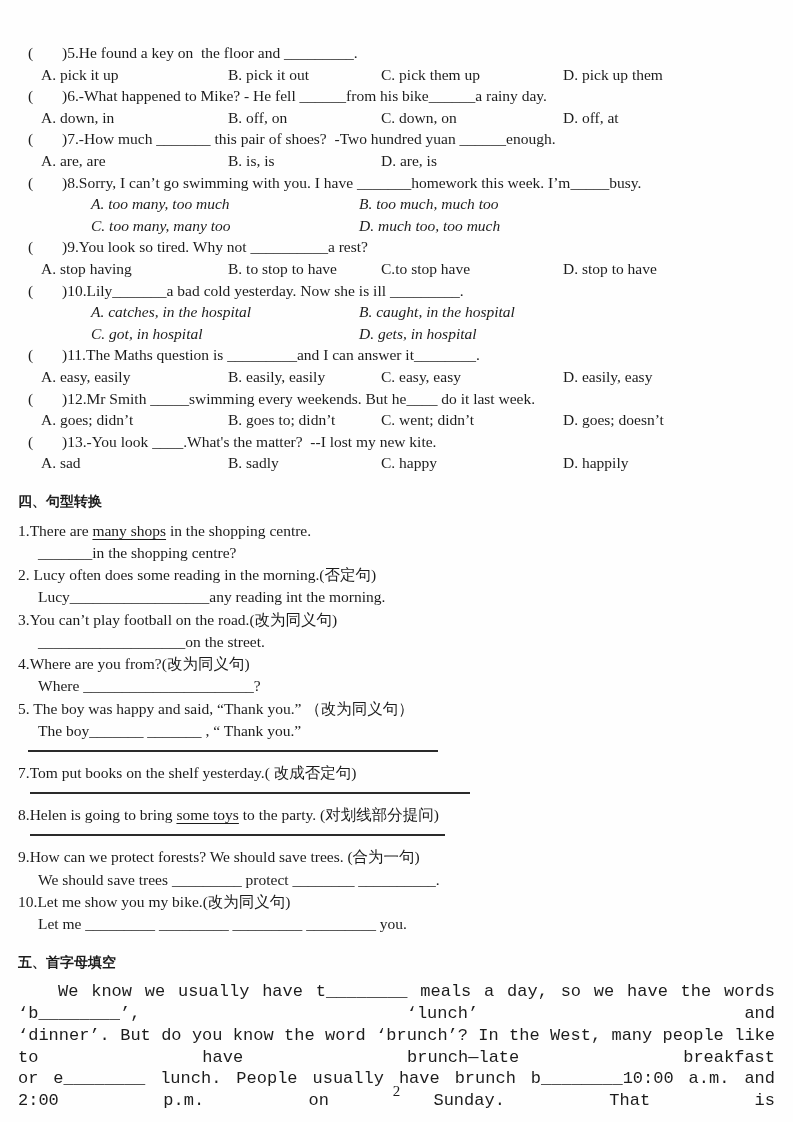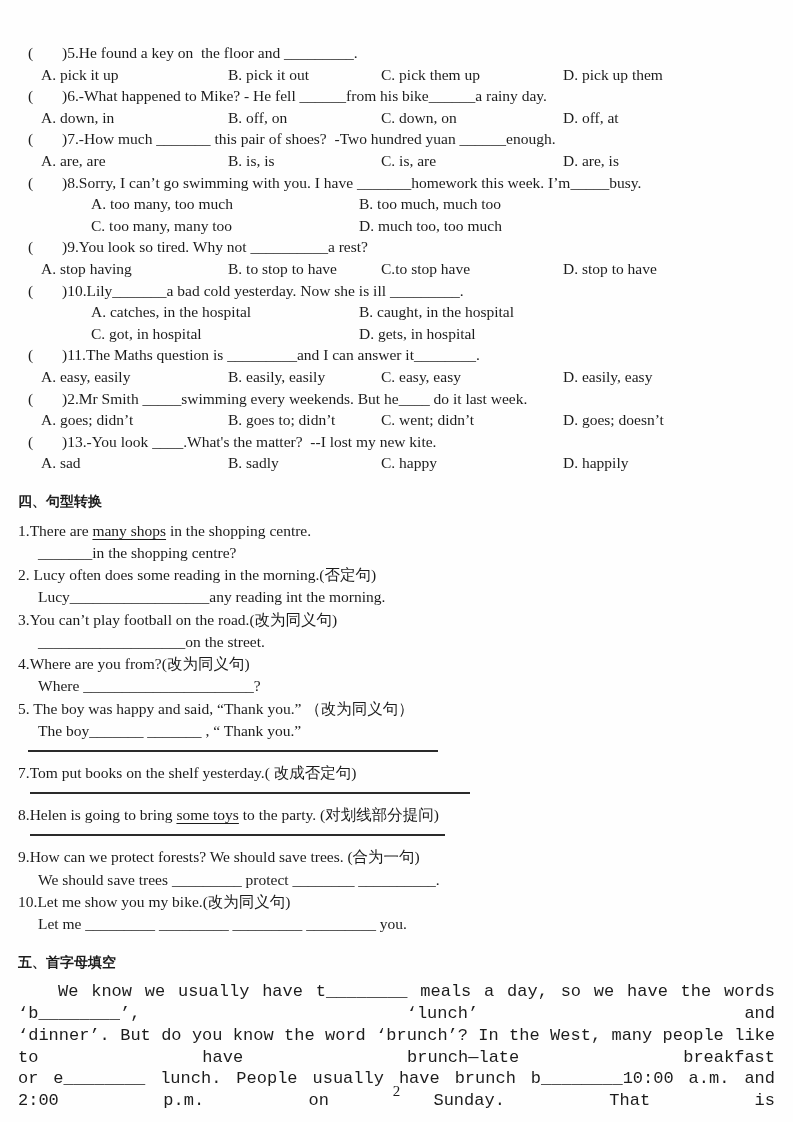--- a/index.html
+++ b/index.html
@@ -15,21 +15,21 @@
     overflow: hidden;
   }
   .content { padding: 42px 18px 0 18px; }
 
   
   .stem-row { display: flex; line-height: 21.6px; }
   .bracket { flex: 0 0 44px; padding-left: 10px; }
   .stem { flex: 1; white-space: pre-wrap; }
   .opts { line-height: 21.6px; }
   .cols4 { margin-left: 23px; display: grid; grid-template-columns: 187px 153px 182px 1fr; }
-  .cols2 { margin-left: 73px; display: grid; grid-template-columns: 268px 1fr; }
+  .cols2 { margin-left: 73px; display: grid; grid-template-columns: 268px 1fr; font-style: italic; }
   .opt { white-space: pre-wrap; }
 
   
   .sec-title {
     font-weight: 700;
     font-size: 14px;
     line-height: 24px;
     margin: 16px 0 6px 0;
   }
 
@@ -98,21 +98,20 @@
       </div>
 
       <div class="q">
         <div class="stem-row">
           <span class="bracket">(</span>
           <span class="stem">)7.-How much _______ this pair of shoes?  -Two hundred yuan ______enough.</span>
         </div>
         <div class="opts cols4">
           <span class="opt">A. are, are</span>
           <span class="opt">B. is, is</span>
-          <span class="opt">C. is, are</span>
           <span class="opt">D. are, is</span>
         </div>
       </div>
 
       <div class="q">
         <div class="stem-row">
           <span class="bracket">(</span>
           <span class="stem">)8.Sorry, I can’t go swimming with you. I have _______homework this week. I’m_____busy.</span>
         </div>
         <div class="opts cols2">
@@ -162,21 +161,21 @@
           <span class="opt">A. easy, easily</span>
           <span class="opt">B. easily, easily</span>
           <span class="opt">C. easy, easy</span>
           <span class="opt">D. easily, easy</span>
         </div>
       </div>
 
       <div class="q">
         <div class="stem-row">
           <span class="bracket">(</span>
-          <span class="stem">)2.Mr Smith _____swimming every weekends. But he____ do it last week.</span>
+          <span class="stem">)12.Mr Smith _____swimming every weekends. But he____ do it last week.</span>
         </div>
         <div class="opts cols4">
           <span class="opt">A. goes; didn’t</span>
           <span class="opt">B. goes to; didn’t</span>
           <span class="opt">C. went; didn’t</span>
           <span class="opt">D. goes; doesn’t</span>
         </div>
       </div>
 
       <div class="q">

